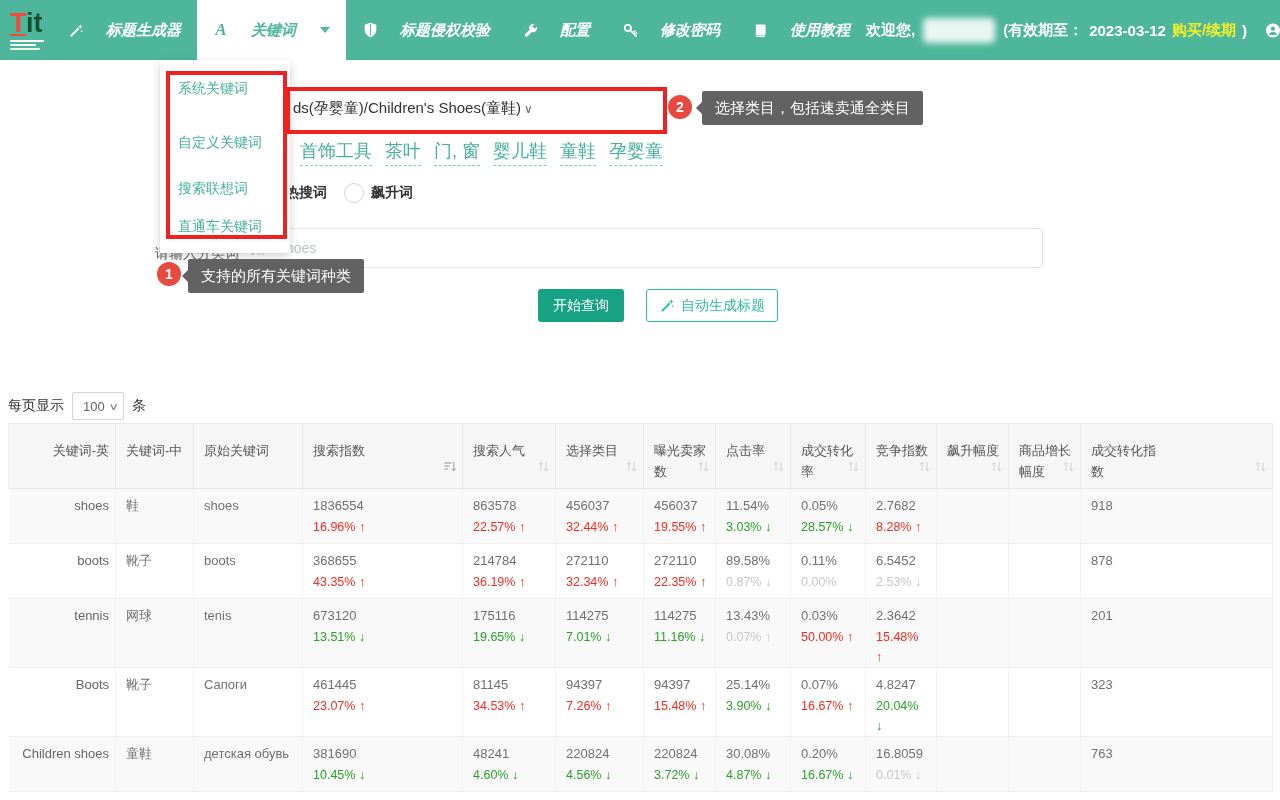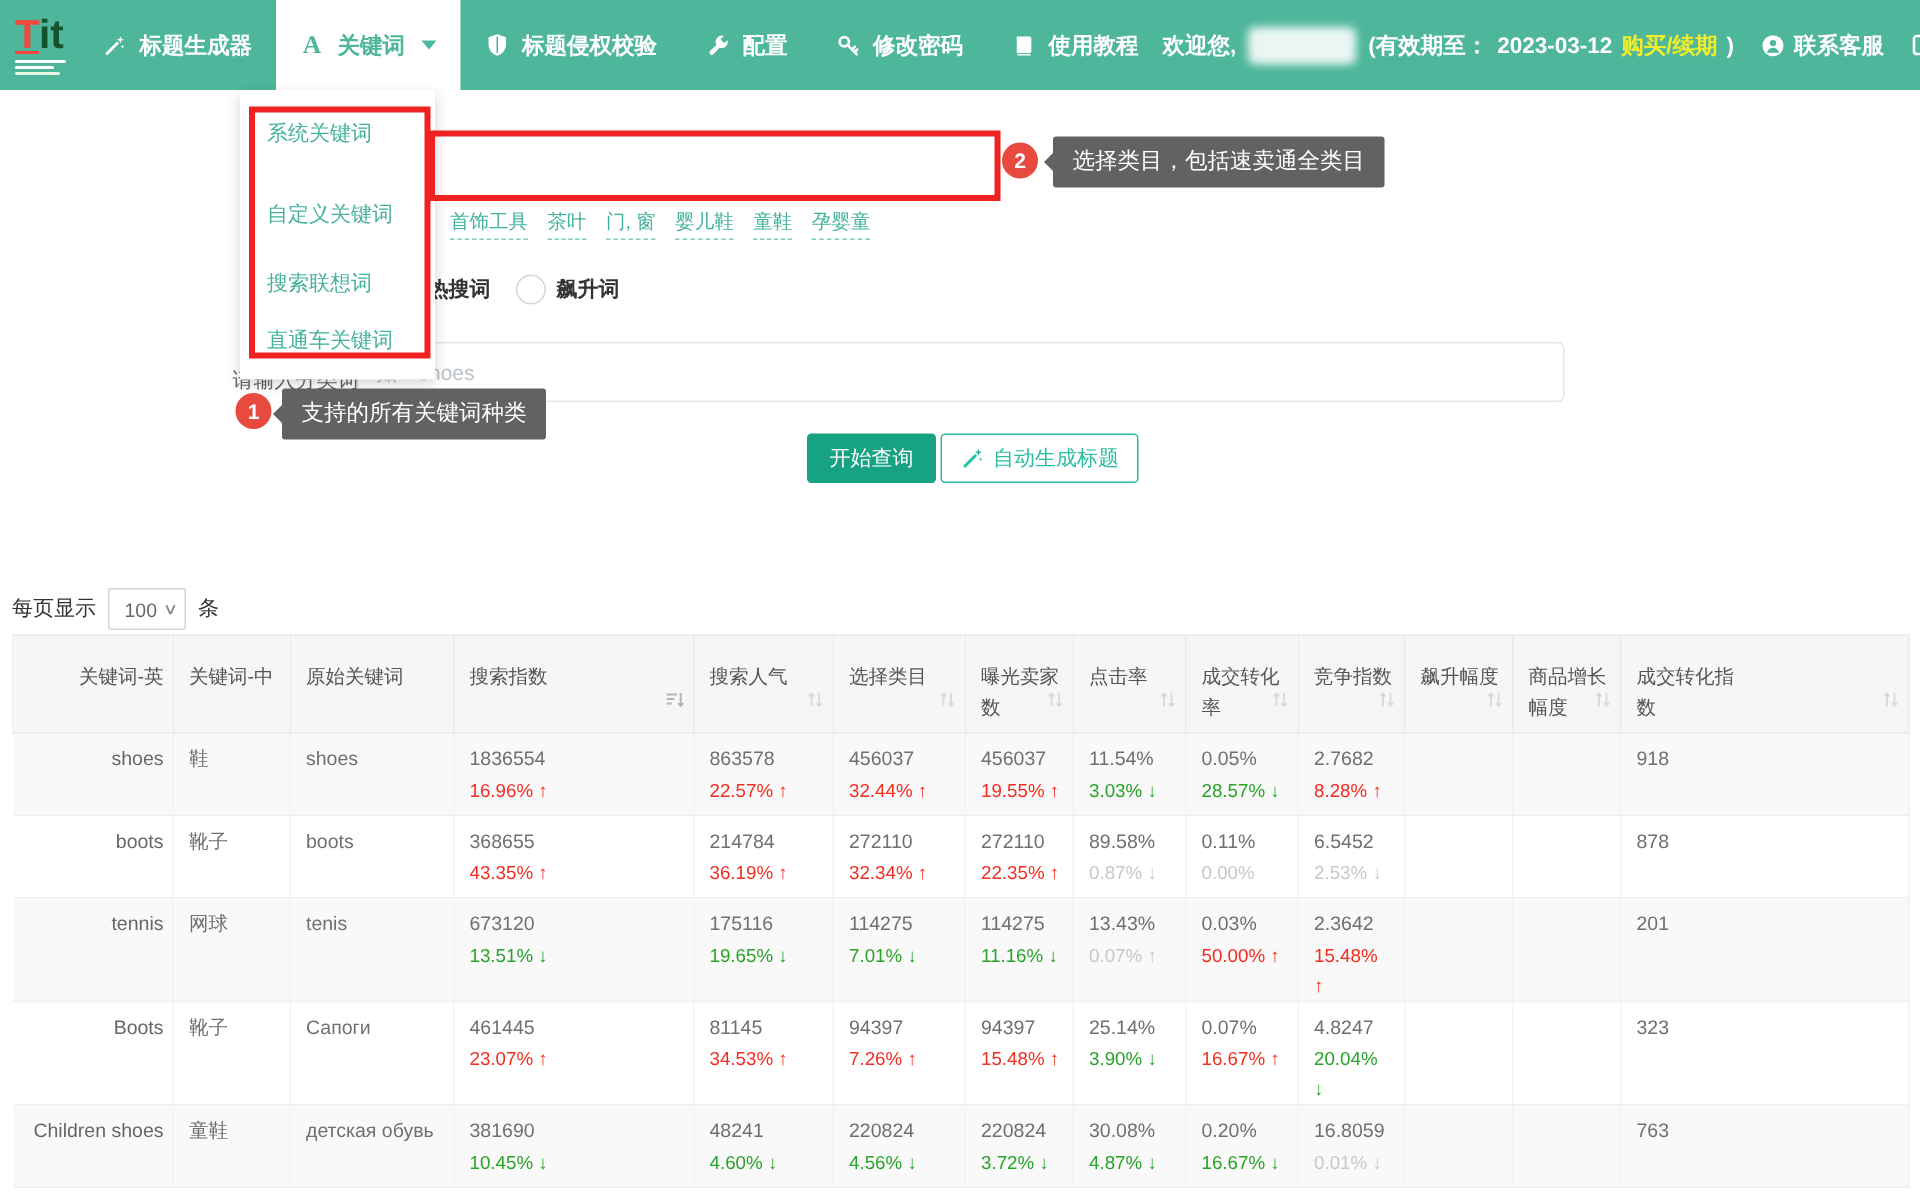--- a/index.html
+++ b/index.html
@@ -11,21 +11,21 @@
   .logo{width:58px;display:flex;flex-direction:column;justify-content:center;padding-left:10px;}
   .logo-text{font-size:27px;font-weight:bold;line-height:26px;letter-spacing:0;}
   .logo-t{color:#f5473a;text-decoration:underline;}
   .logo-it{color:#14532d;margin-top:48px;}
   .logo-bars{margin-top:2px;}
   .logo-bars i{display:block;height:2px;background:#fff;margin-top:2px;border-radius:1px;}
   .logo-bars i:nth-child(1){width:34px;}
   .logo-bars i:nth-child(2){width:26px;}
   .logo-bars i:nth-child(3){width:30px;background:#e9f8e2;}
   .nav-items{display:flex;align-items:stretch;margin-left:8px;}
-  .nav-item{display:flex;align-items:center;gap:9px;padding:0 16px;color:#fff;font-size:15px;font-weight:600;cursor:pointer;white-space:nowrap;}
+  .nav-item{display:flex;align-items:center;gap:22px;padding:0 16px;color:#fff;font-size:15px;font-weight:600;cursor:pointer;white-space:nowrap;font-style:italic;}
   .nav-item.active{background:#fff;color:#4eb69b;}
   .nav-ico{display:inline-flex;width:16px;height:16px;align-items:center;justify-content:center;}
   .nav-ico svg{display:block;}
   .a-glyph{font-family:"Liberation Serif","DejaVu Serif",serif;font-size:17px;font-weight:bold;line-height:16px;}
   .caret-down{display:inline-block;width:0;height:0;border-left:5px solid transparent;border-right:5px solid transparent;border-top:6px solid currentColor;margin-left:2px;}
   .nav-right{margin-left:auto;display:flex;align-items:center;gap:6px;padding-right:14px;color:#fff;font-size:15px;font-weight:600;white-space:nowrap;}
   .blur-name{display:inline-block;width:72px;height:25px;background:rgba(255,255,255,0.88);border-radius:5px;filter:blur(3px);margin:0 2px;}
   .yellow{color:#f0ee2a;}
   .nav-right .seg{display:inline-flex;align-items:center;gap:6px;margin-left:12px;cursor:pointer;}
 
@@ -44,29 +44,29 @@
   .tooltip:before{content:"";position:absolute;left:-6px;top:11px;border-top:6px solid transparent;border-bottom:6px solid transparent;border-right:6px solid rgba(90,90,90,0.95);}
   .badge1{left:157px;top:262px;}
   .tip1{left:188px;top:259px;}
   .badge2{left:668px;top:95px;}
   .tip2{left:702px;top:91px;}
 
   
   .category-select{position:absolute;left:293px;top:99px;font-size:15px;color:#333;cursor:pointer;z-index:5;white-space:nowrap;}
   .category-select .sel-caret{color:#666;font-size:12px;margin-left:3px;}
   .tags-row{position:absolute;left:300px;top:139px;display:flex;gap:13px;z-index:5;}
-  .tag{font-size:13px;color:#45b29d;border-bottom:1px dashed #7fcdbb;padding-bottom:2px;cursor:pointer;white-space:nowrap;}
+  .tag{font-size:18px;color:#45b29d;border-bottom:1px dashed #7fcdbb;padding-bottom:2px;cursor:pointer;white-space:nowrap;}
   .radio-row{position:absolute;left:258px;top:183px;display:flex;align-items:center;gap:17px;z-index:5;}
   .radio-opt{display:flex;align-items:center;gap:7px;cursor:pointer;}
   .radio-circle{width:20px;height:20px;border-radius:50%;border:1px solid #d4d4d4;background:#fff;}
   .radio-label{font-size:14px;color:#333;font-weight:600;}
   .kw-label{position:absolute;left:155px;top:245px;font-size:14px;color:#666;z-index:1;white-space:nowrap;}
   .kw-input{position:absolute;left:238px;top:228px;width:805px;height:40px;border:1px solid #e5e5e5;border-radius:4px;padding:0 12px;font-size:14px;color:#333;z-index:1;outline:none;}
   .kw-input::placeholder{color:#bdc3c9;}
-  .btn-row{position:absolute;left:538px;top:289px;display:flex;gap:3px;z-index:5;}
+  .btn-row{position:absolute;left:538px;top:289px;display:flex;gap:22px;z-index:5;}
   .btn-primary{height:33px;padding:0 15px;background:#17a284;color:#fff;font-size:14px;border:none;border-radius:3px;cursor:pointer;}
   .btn-outline{height:33px;padding:0 12px;background:#fff;color:#2abda0;font-size:14px;border:1px solid #2abda0;border-radius:3px;cursor:pointer;display:flex;align-items:center;gap:6px;}
 
   
   .pagesize-row{position:absolute;left:8px;top:392px;display:flex;align-items:center;font-size:14px;color:#333;z-index:1;}
   .ps-label{margin-right:8px;}
   .ps-select{width:52px;height:28px;border:1px solid #d4d4d4;border-radius:2px;display:flex;align-items:center;justify-content:space-between;padding:0 6px 0 10px;color:#666;font-size:13px;cursor:pointer;background:#fff;}
   .ps-caret{font-size:10px;color:#888;transform:scaleX(1.4);}
   .ps-suffix{margin-left:8px;}
 
@@ -183,20 +183,23 @@
     </div>
   </div>
 
   <div class="dropdown-panel">
       <div class="dd-item" style="top: 20px; font-family: Liberation Mono, monospace;">系统关键词</div>
       <div class="dd-item" style="top: 74px;">自定义关键词</div>
       <div class="dd-item" style="top: 120px;">搜索联想词</div>
       <div class="dd-item" style="top: 158px;">直通车关键词</div>
     </div>
 
+  <div class="category-select">
+    <span>ds(孕婴童)/Children's Shoes(童鞋)</span><span class="sel-caret">∨</span>
+  </div>
 
   <div class="tags-row">
       <span class="tag">首饰工具</span>
       <span class="tag">茶叶</span>
       <span class="tag">门, 窗</span>
       <span class="tag">婴儿鞋</span>
       <span class="tag">童鞋</span>
       <span class="tag">孕婴童</span>
     </div>
 

